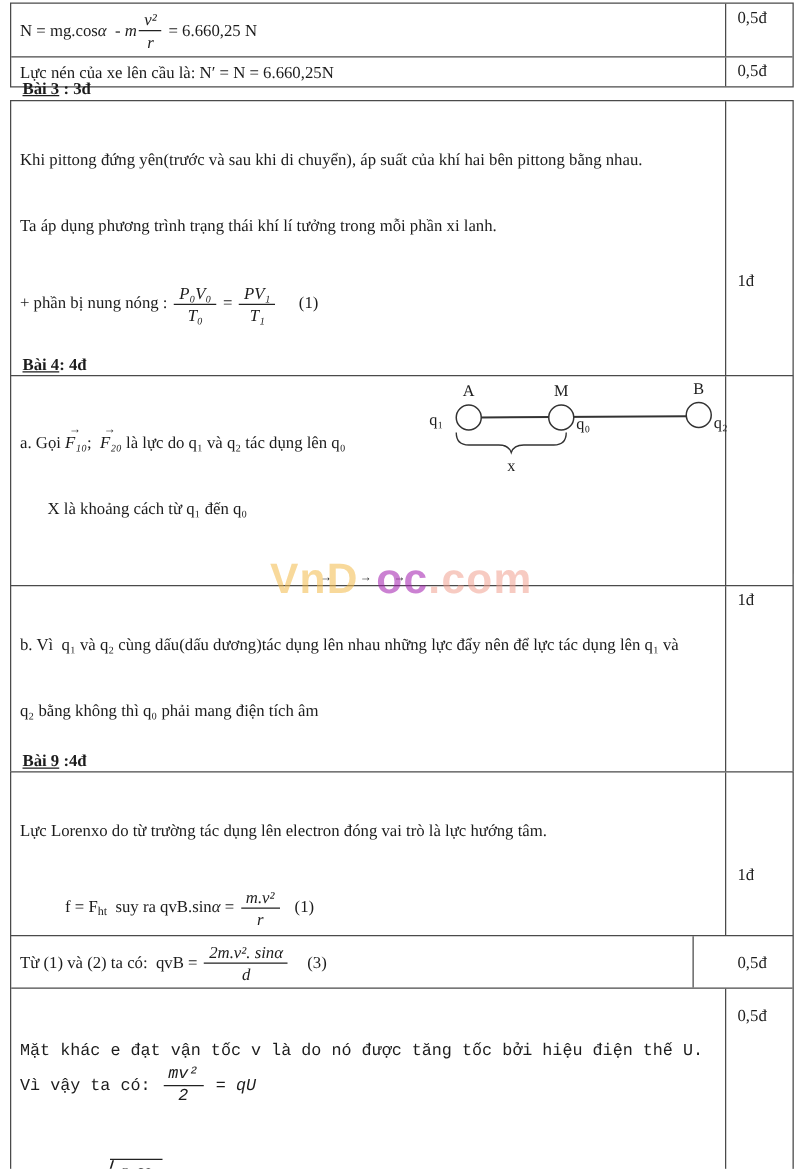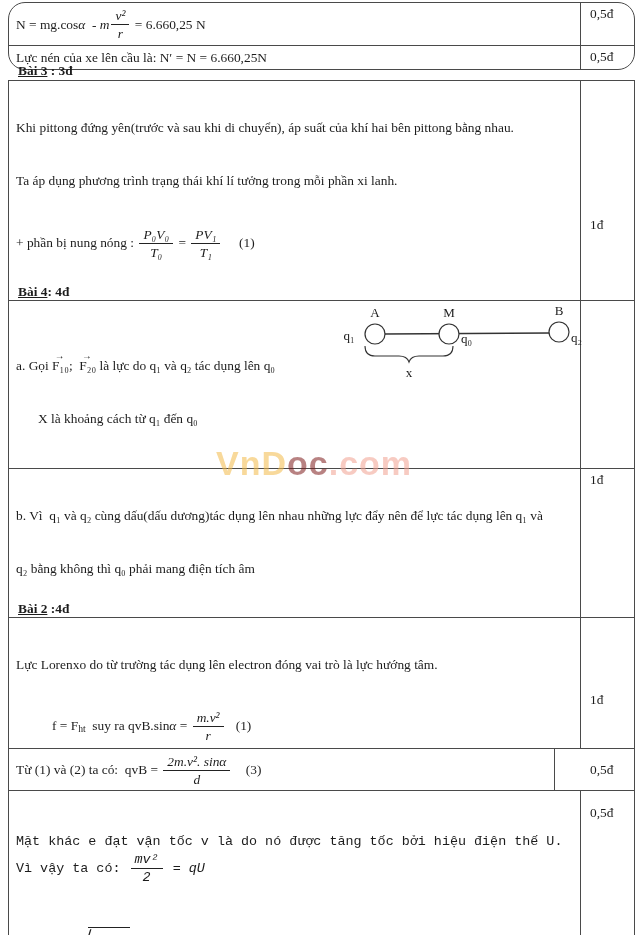--- a/index.html
+++ b/index.html
@@ -17,45 +17,45 @@
   .pb{display:flex;align-items:flex-end;padding-bottom:5px;}
   .ptlg{padding-top:14px;}
   .vc{display:flex;align-items:center;}
   .heading{position:absolute;left:18px;font-weight:bold;}
   .heading .hl{text-decoration:underline;}
   .heading .hr{font-weight:bold;text-decoration:none;}
   .mi{font-style:italic;}
   .frac{display:inline-block;vertical-align:middle;text-align:center;line-height:1.12;margin:1px 2px;}
   .frac .fn{display:block;padding:0 4px 1px;}
   .frac .fd{display:block;border-top:1px solid #222;padding:1px 4px 0;}
-  .vec{position:relative;display:inline-block;margin-top:14px;}
+  .vec{position:relative;display:inline-block;font-style:italic;margin-top:2px;}
   .vec::before{content:"\2192";position:absolute;top:-0.8em;left:45%;transform:translateX(-50%);font-size:0.72em;font-style:normal;}
   .sqrt{display:inline-flex;align-items:flex-start;vertical-align:middle;}
   .sqrt .sg{font-size:30px;line-height:1.05;font-style:normal;}
   .sqrt .rad{border-top:1.5px solid #222;margin-left:-3px;padding:2px 5px 0 2px;}
   .sub{font-size:0.72em;vertical-align:-0.25em;}
   .ind1{padding-left:22px;}
   .m-top{margin-top:11px;}
   .m-top-s{margin-top:6px;}
   .narrow{width:325px;}
   .wm{
     position:absolute;left:216px;top:444px;z-index:6;pointer-events:none;
     font-family:"Liberation Sans","DejaVu Sans",sans-serif;font-weight:bold;
     font-size:34px;letter-spacing:1px;opacity:0.55;white-space:nowrap;
   }
   .wm .w1{color:#f3bb4a;}
-  .wm .w2{color:#7f1d1d;}
+  .wm .w2{color:#a21caf;margin-left:14px;}
   .wm .w3{color:#f2a191;}
   svg text{font-family:"Liberation Serif","DejaVu Serif",serif;font-size:13px;fill:#1c1c1c;}
   .diagram{position:absolute;left:330px;top:2px;}
 </style>
 </head>
 <body>
 
-<div class="tbl" style="top:2px;border-radius:17px;">
+<div class="tbl" style="top:2px;">
   <div class="row" style="min-height:42px;">
     <div class="cc vc">
       <span>N = mg.cos</span><span class="mi">α </span><span> - </span><span class="mi">m</span><span class="frac mi"><span class="fn">v²</span><span class="fd">r</span></span><span> = 6.660,25 N</span>
     </div>
     <div class="pc"><span>0,5đ</span></div>
   </div>
   <div class="row" style="min-height:17px;">
     <div class="cc"><span>Lực nén của xe lên cầu là: N′ = N = 6.660,25N</span></div>
     <div class="pc"><span>0,5đ</span></div>
   </div>
@@ -154,21 +154,21 @@
   </div>
   <div class="row" style="min-height:35px;">
     <div class="cc"><span>Thay số tìm được |q₀| = 1,44 μC    ⇒  q₀ = - 1,44 μ c</span></div>
     <div class="pc pb">
         <span>0,5đ</span>
       </div>
   </div>
 </div>
 
 <div class="heading" style="top:601px;">
-  <span class="hl">Bài 2</span><span class="hr"> :4đ</span>
+  <span class="hl">Bài 9</span><span class="hr"> :4đ</span>
 </div>
 
 <div class="tbl" style="top:617px;">
   <div class="row" style="min-height:55px;">
     <div class="cc">
       <div>Lực Lorenxo do từ trường tác dụng lên electron đóng vai trò là lực hướng tâm.</div>
       <div style="padding-left:36px;"><span>f = F</span><span class="sub">ht</span><span>  suy ra qvB.sin</span><span class="mi">α</span><span> = </span><span class="frac mi"><span class="fn">m.v²</span><span class="fd">r</span></span><span>   (1)</span></div>
     </div>
     <div class="pc pm">
         <span>1đ</span>

